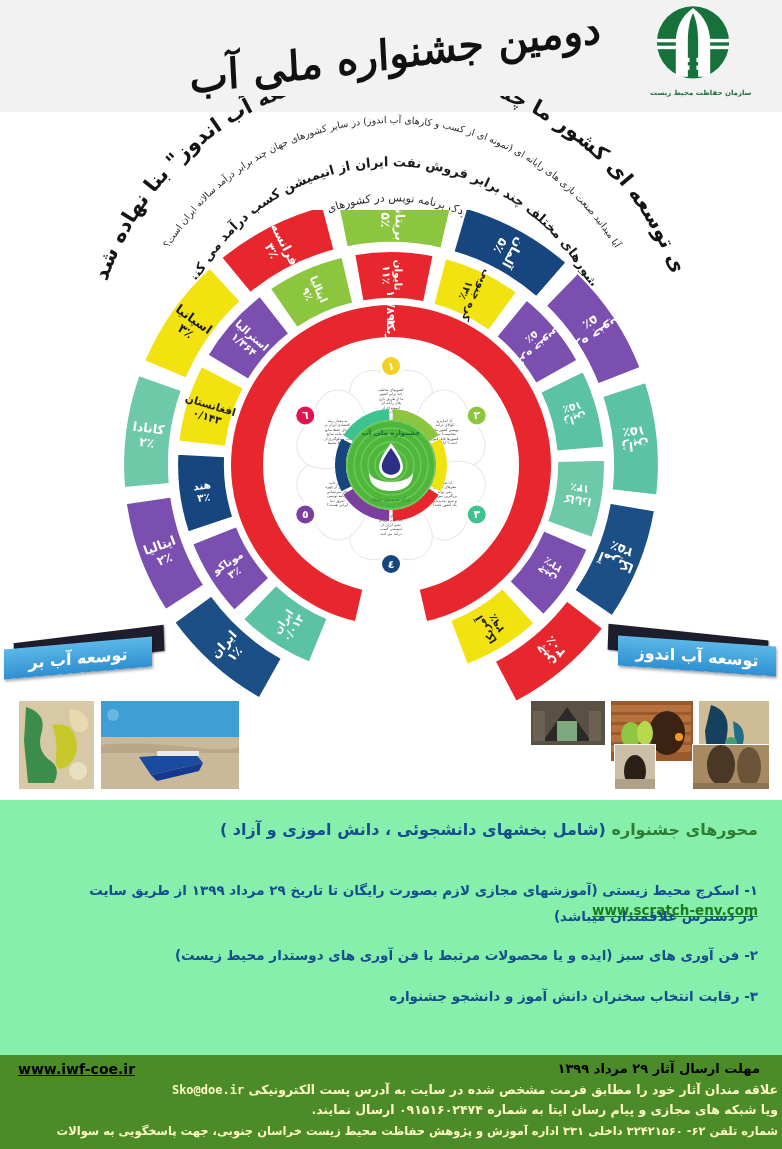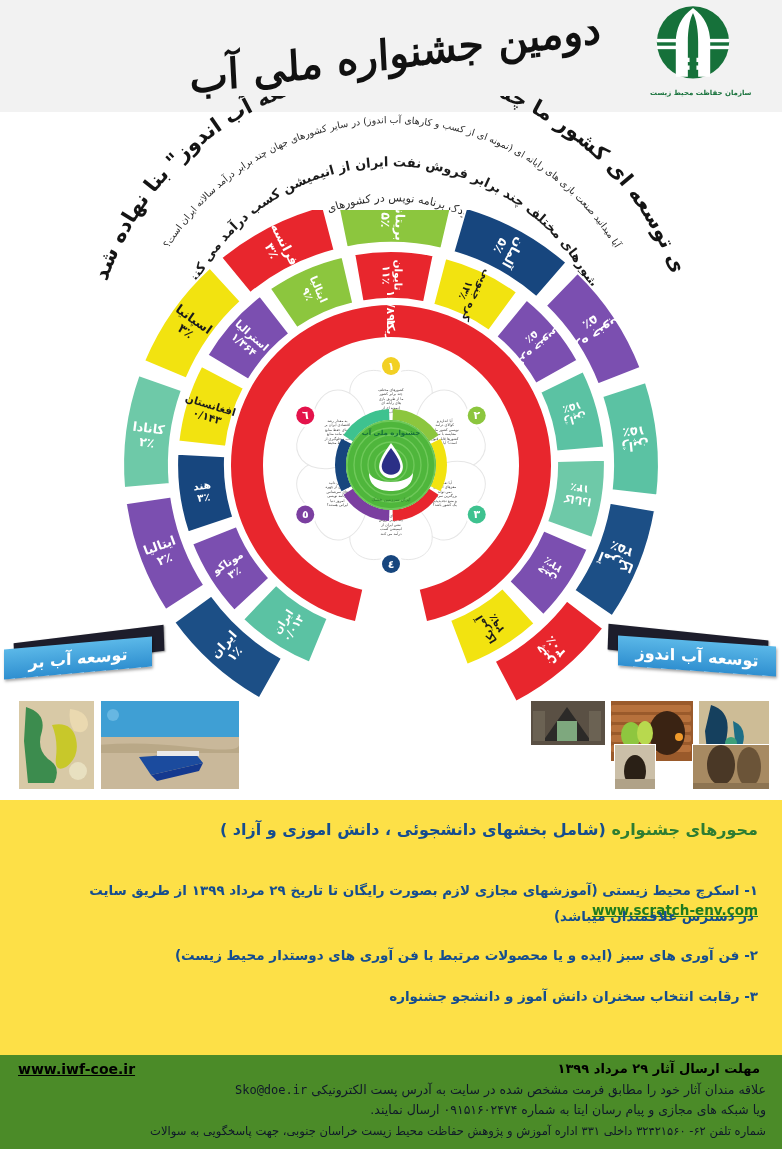--- a/index.html
+++ b/index.html
@@ -47,35 +47,35 @@
   .banner-shadow{position:absolute;background:#1d1d2b;box-shadow:1px 1px 2px rgba(0,0,0,.4);}
   .bsh-l{left:14px;top:634px;width:150px;height:26px;transform:skewY(-5deg) rotate(-2deg);}
   .bsh-r{right:14px;top:632px;width:160px;height:26px;transform:skewY(4deg) rotate(2deg);}
 
   
   .photos-left{position:absolute;left:18px;top:700px;width:222px;height:88px;display:flex;gap:5px;}
   .photos-right{position:absolute;right:12px;top:700px;width:240px;height:88px;display:flex;gap:4px;}
   .ph{border:1px solid #fff;overflow:hidden;position:relative;}
 
   
-  .bluesec{position:absolute;left:0;top:800px;width:782px;height:255px;background:#fde047;}
+  .bluesec{position:absolute;left:0;top:800px;width:782px;height:255px;background:#86efac;}
   .bl-head{position:absolute;right:24px;top:20px;font-size:16px;font-weight:bold;color:#154d8f;}
   .bl-head .grn{color:#2e7d32;}
   .bl-line{position:absolute;right:24px;font-size:13.5px;font-weight:bold;color:#154d8f;line-height:1.5;}
   .bl-url{color:#1f7a1f;font-family:"DejaVu Sans","Liberation Sans",sans-serif;direction:ltr;display:inline-block;}
   .l1{top:80px;left:24px;text-align:right;}
   .l1b{top:106px;right:28px;}
   .l2{top:145px;right:24px;}
   .l3{top:186px;right:24px;}
 
   
   .green{position:absolute;left:0;top:1055px;width:782px;height:94px;background:#4b8b28;color:#fff;}
   .g-url{position:absolute;left:18px;top:6px;font-size:14px;font-weight:bold;color:#000000;direction:ltr;}
   .g-dead{position:absolute;right:22px;top:6px;font-size:13px;font-weight:bold;color:#000000;}
-  .g-line{position:absolute;right:16px;font-size:12.5px;font-weight:normal;line-height:1.45;color:#0f172a;text-align:right;width:750px;}
+  .g-line{position:absolute;right:4px;font-size:12.5px;font-weight:bold;line-height:1.45;color:#fef9c3;text-align:right;width:750px;}
   .gl1{top:26px;}
   .gl2{top:46px;}
   .gl3{top:68px;font-size:11.5px;}
   .mono{font-family:"DejaVu Sans Mono","Liberation Mono",monospace;direction:ltr;display:inline-block;font-size:12px;}
 
   
   .slab{font-weight:bold;fill:#ffffff;text-anchor:middle;font-family:"DejaVu Sans","Liberation Sans",sans-serif;}
   .slab.dark{fill:#1b1b1b;}
   .pet-txt{font-size:3.6px;fill:#3a3a3a;text-anchor:middle;font-family:"DejaVu Sans","Liberation Sans",sans-serif;}
   .num-badge{font-size:11px;font-weight:bold;fill:#fff;text-anchor:middle;dominant-baseline:central;}

